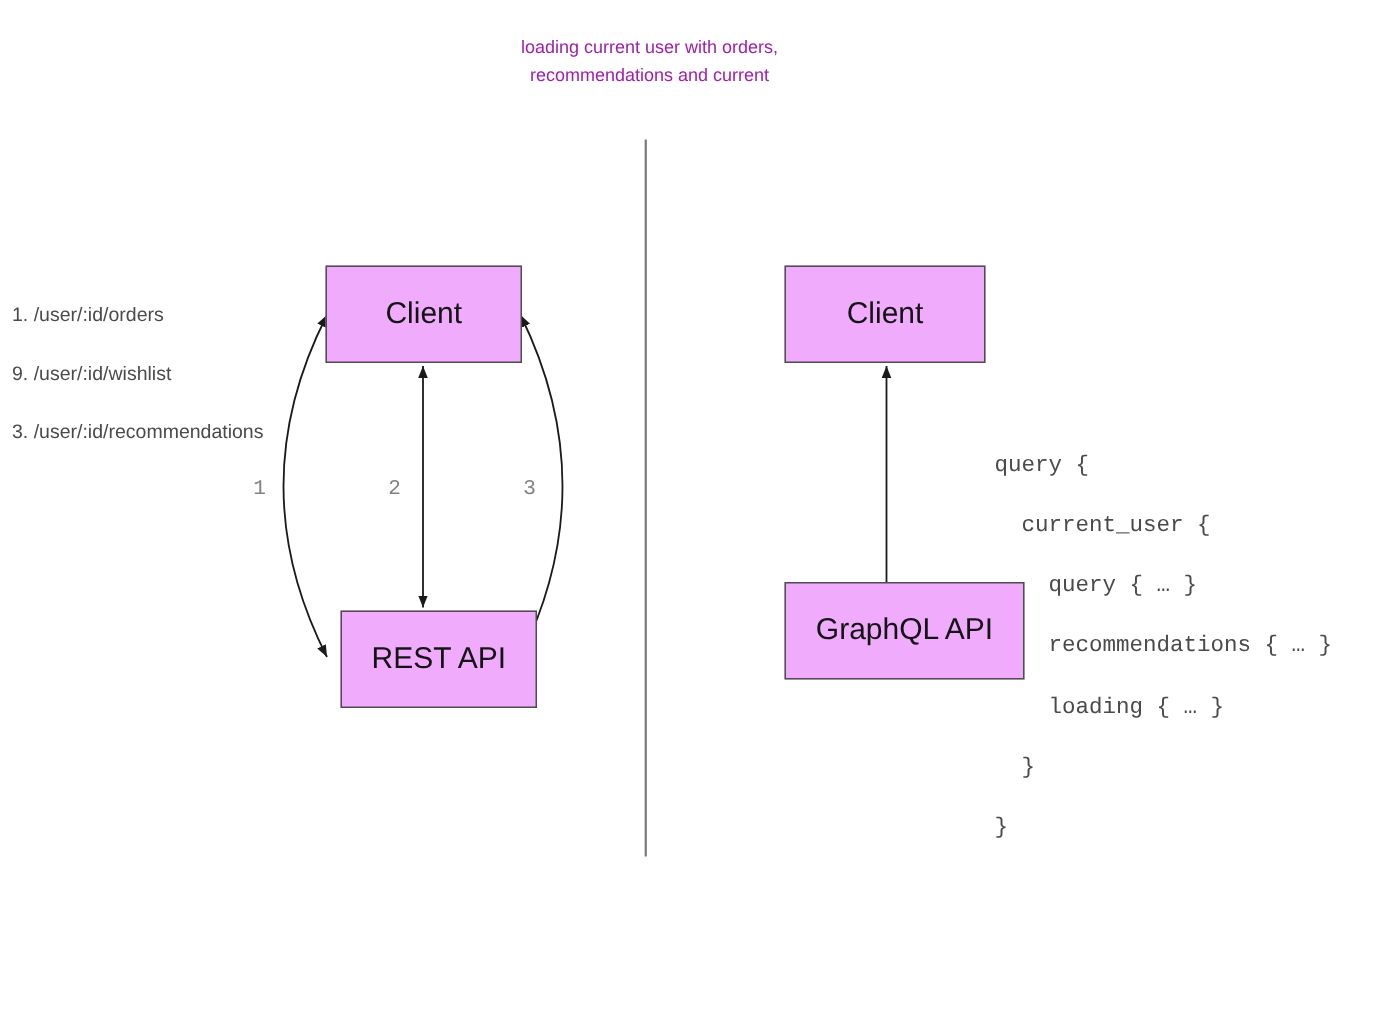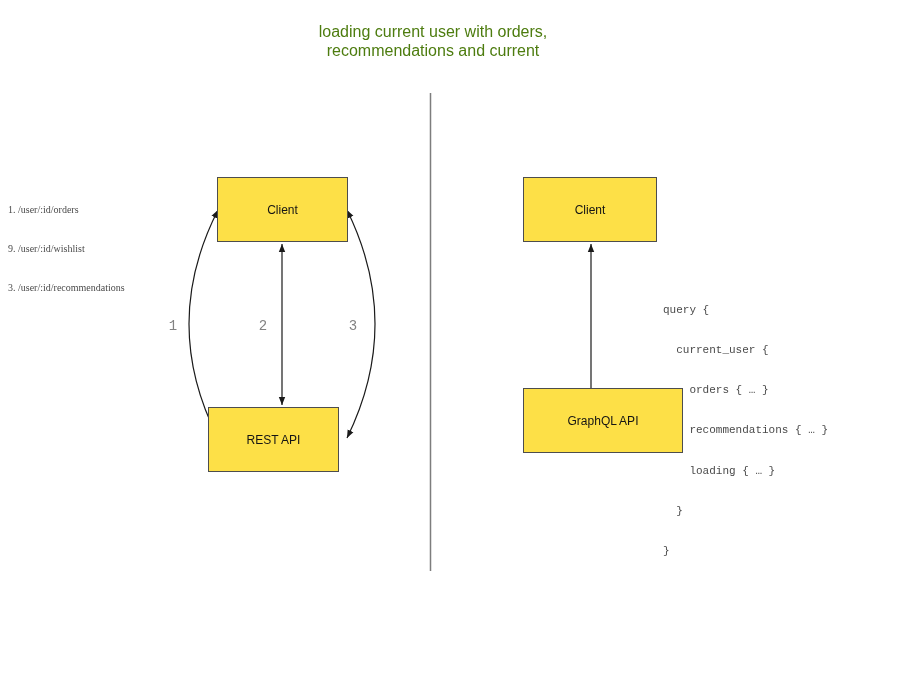--- a/index.html
+++ b/index.html
@@ -11,49 +11,49 @@
     height: 689px;
     background: #ffffff;
     overflow: hidden;
   }
   .title {
     position: absolute;
     left: 133px;
     top: 22px;
     width: 600px;
     text-align: center;
-    font-size: 16px;
+    font-size: 12px;
     line-height: 19px;
-    color: #4d7c0f;
+    color: #a21caf;
   }
   .svg-layer {
     position: absolute;
     left: 0; top: 0;
     width: 917px; height: 689px;
   }
   .node-box {
     position: absolute;
-    background: #fde047;
+    background: #f0abfc;
     border: 1px solid #4d4d4d;
     display: flex;
     align-items: center;
     justify-content: center;
-    font-size: 12px;
+    font-size: 20px;
     color: #141414;
   }
   .box-client-left  { left: 217px; top: 177px; width: 131px; height: 65px; }
-  .box-rest-api     { left: 208px; top: 407px; width: 131px; height: 65px; }
+  .box-rest-api     { left: 227px; top: 407px; width: 131px; height: 65px; }
   .box-client-right { left: 523px; top: 177px; width: 134px; height: 65px; }
   .box-graphql-api  { left: 523px; top: 388px; width: 160px; height: 65px; }
   .endpoints {
     position: absolute;
     left: 8px;
     top: 177px;
-    font-family: Liberation Serif, serif;
-    font-size: 10px;
+    font-family: Liberation Sans, sans-serif;
+    font-size: 13px;
     line-height: 13px;
     color: #4a4a4a;
     white-space: pre;
   }
   .arrow-num {
     position: absolute;
     width: 20px;
     text-align: center;
     font-family: "Liberation Mono", "DejaVu Sans Mono", monospace;
     font-size: 14px;
@@ -61,21 +61,21 @@
     color: #828282;
   }
   .num-1 { left: 163px; top: 318px; }
   .num-2 { left: 253px; top: 318px; }
   .num-3 { left: 343px; top: 318px; }
   .query-block {
     position: absolute;
     left: 663px;
     top: 277px;
     font-family: "Liberation Mono", "DejaVu Sans Mono", monospace;
-    font-size: 11px;
+    font-size: 15px;
     line-height: 13.4px;
     color: #4a4a4a;
     white-space: pre;
   }
 </style>
 </head>
 <body>
 
 <div class="canvas">
 
@@ -124,20 +124,20 @@
     <span>Client</span>
   </div>
 
   <div class="node-box box-graphql-api">
     <span>GraphQL API</span>
   </div>
 
   <div class="query-block">
     <div>query {</div>
     <div>  current_user {</div>
-    <div>    orders { … }</div>
+    <div>    query { … }</div>
     <div>    recommendations { … }</div>
     <div>    loading { … }</div>
     <div>  }</div>
     <div>}</div>
   </div>
 
 </div>
 
 </body></html>

